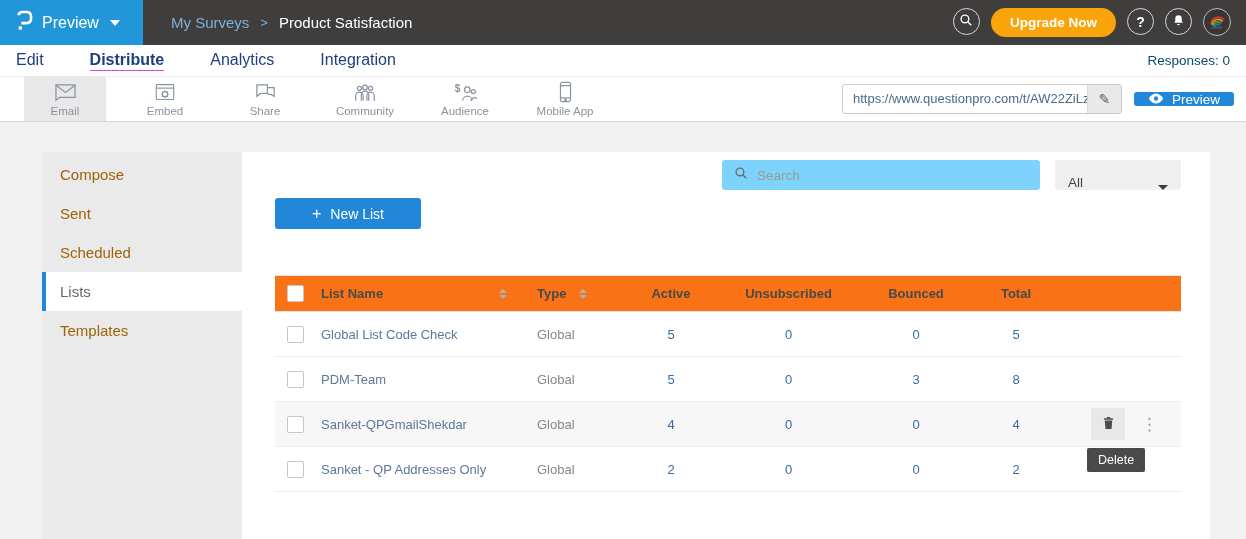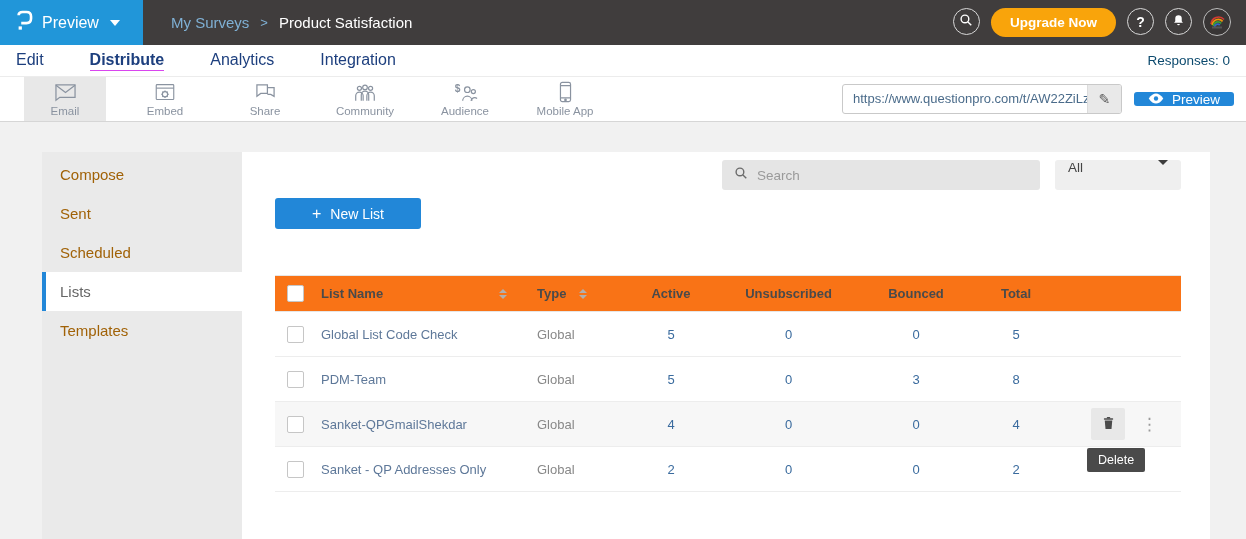--- a/index.html
+++ b/index.html
@@ -40,24 +40,24 @@
   .preview-btn { height:14px; padding:0 14px; background:#2287d8; border-radius:3px; color:#fff; font-size:13.5px; display:flex; align-items:center; gap:8px; cursor:pointer; border:none; }
 
   
   .page { position:absolute; top:122px; left:0; right:0; bottom:0; background:#f1f1f1; }
   .sidebar { position:absolute; left:42px; top:30px; bottom:0; width:200px; background:#eaeaea; padding-top:3px; }
   .side-item { height:39px; line-height:39px; padding-left:18px; font-size:15px; color:#a16207; cursor:pointer; }
   .side-item.active { background:#fff; border-left:4px solid #2287d8; padding-left:14px; color:#666; }
 
   .card { position:absolute; left:242px; top:30px; right:36px; bottom:0; background:#fff; }
   .card-top { display:flex; justify-content:flex-end; gap:15px; padding:8px 29px 0 0; }
-  .search-box { width:318px; height:30px; background:#e5e5e5; border-radius:3px; display:flex; align-items:center; padding:0 12px; gap:9px; }
+  .search-box { width:318px; height:30px; background:#7dd3fc; border-radius:3px; display:flex; align-items:center; padding:0 12px; gap:9px; }
   .search-box input { border:none; outline:none; background:transparent; font-size:13.5px; color:#555; width:100%; font-family:"Liberation Sans", sans-serif; }
   .search-box input::placeholder { color:#9a9a9a; }
-  .filter-select { width:126px; height:30px; background:#efefef; border-radius:3px; display:flex; align-items:flex-start; justify-content:space-between; padding:0 13px; font-size:13.5px; color:#444; cursor:pointer; }
+  .filter-select { width:126px; height:30px; background:#efefef; border-radius:3px; display:flex; align-items:flex-end; justify-content:space-between; padding:0 13px; font-size:13.5px; color:#444; cursor:pointer; }
   .caret-down-dark { width:0; height:0; border-left:5px solid transparent; border-right:5px solid transparent; border-top:5px solid #3c3c3c; }
 
   .new-list-btn { margin:8px 0 0 33px; width:146px; height:31px; background:#2287d8; border:none; border-radius:3px; color:#fff; font-size:14px; display:flex; align-items:center; justify-content:center; gap:9px; cursor:pointer; }
   .new-list-btn .plus { font-size:16px; }
 
   
   .table { margin:46px 29px 0 33px; }
   .thead { display:flex; align-items:center; height:37px; background:#f97316; border-top:1px solid #e6e6e6; border-bottom:1px solid #e6e6e6; font-size:13px; font-weight:bold; color:#4a4a4a; }
   .trow { display:flex; align-items:center; height:45px; border-bottom:1px solid #ededed; font-size:13px; }
   .trow.hovered { background:#f7f7f7;justify-content:space-between; }

